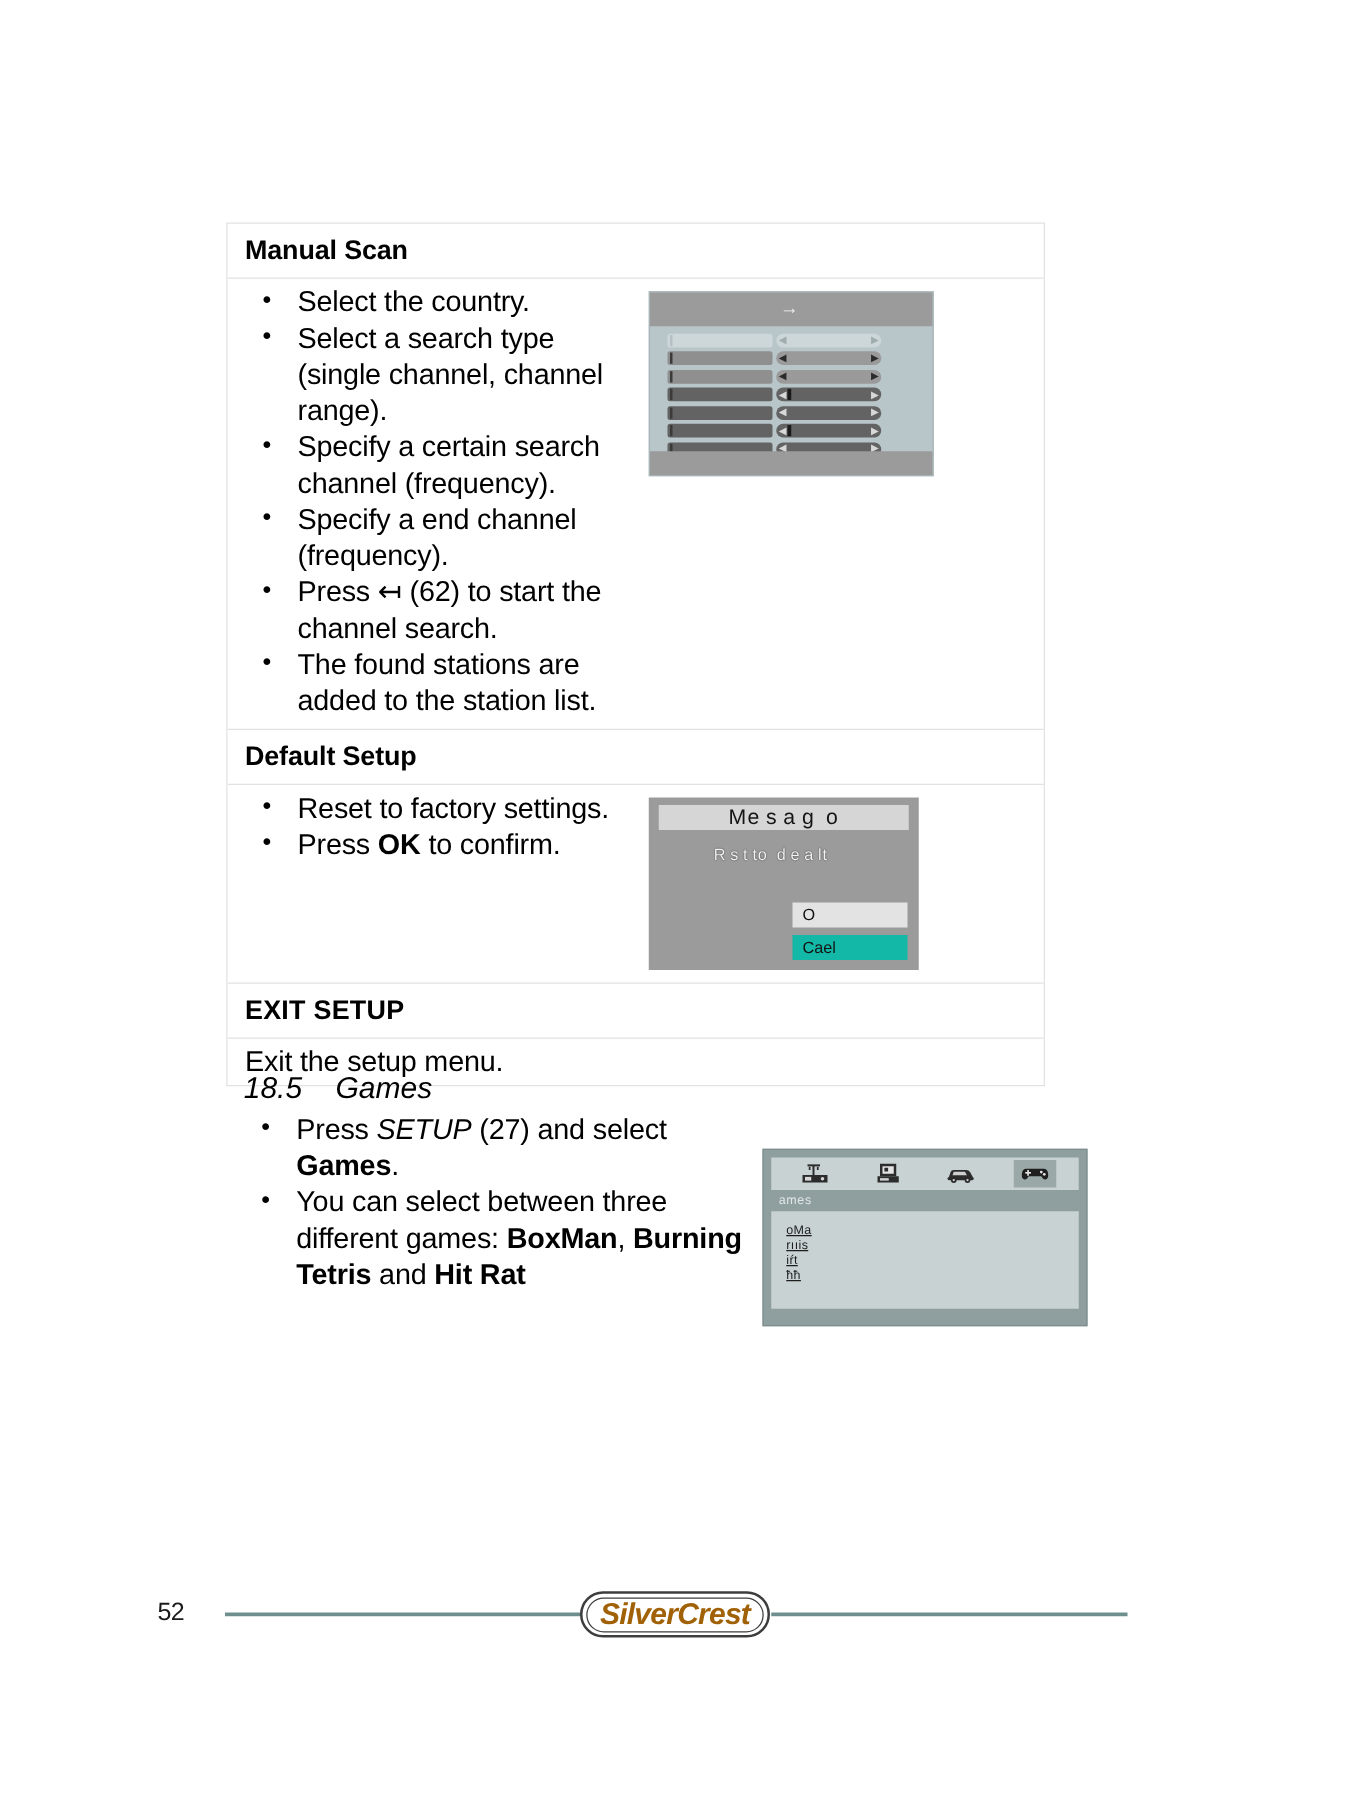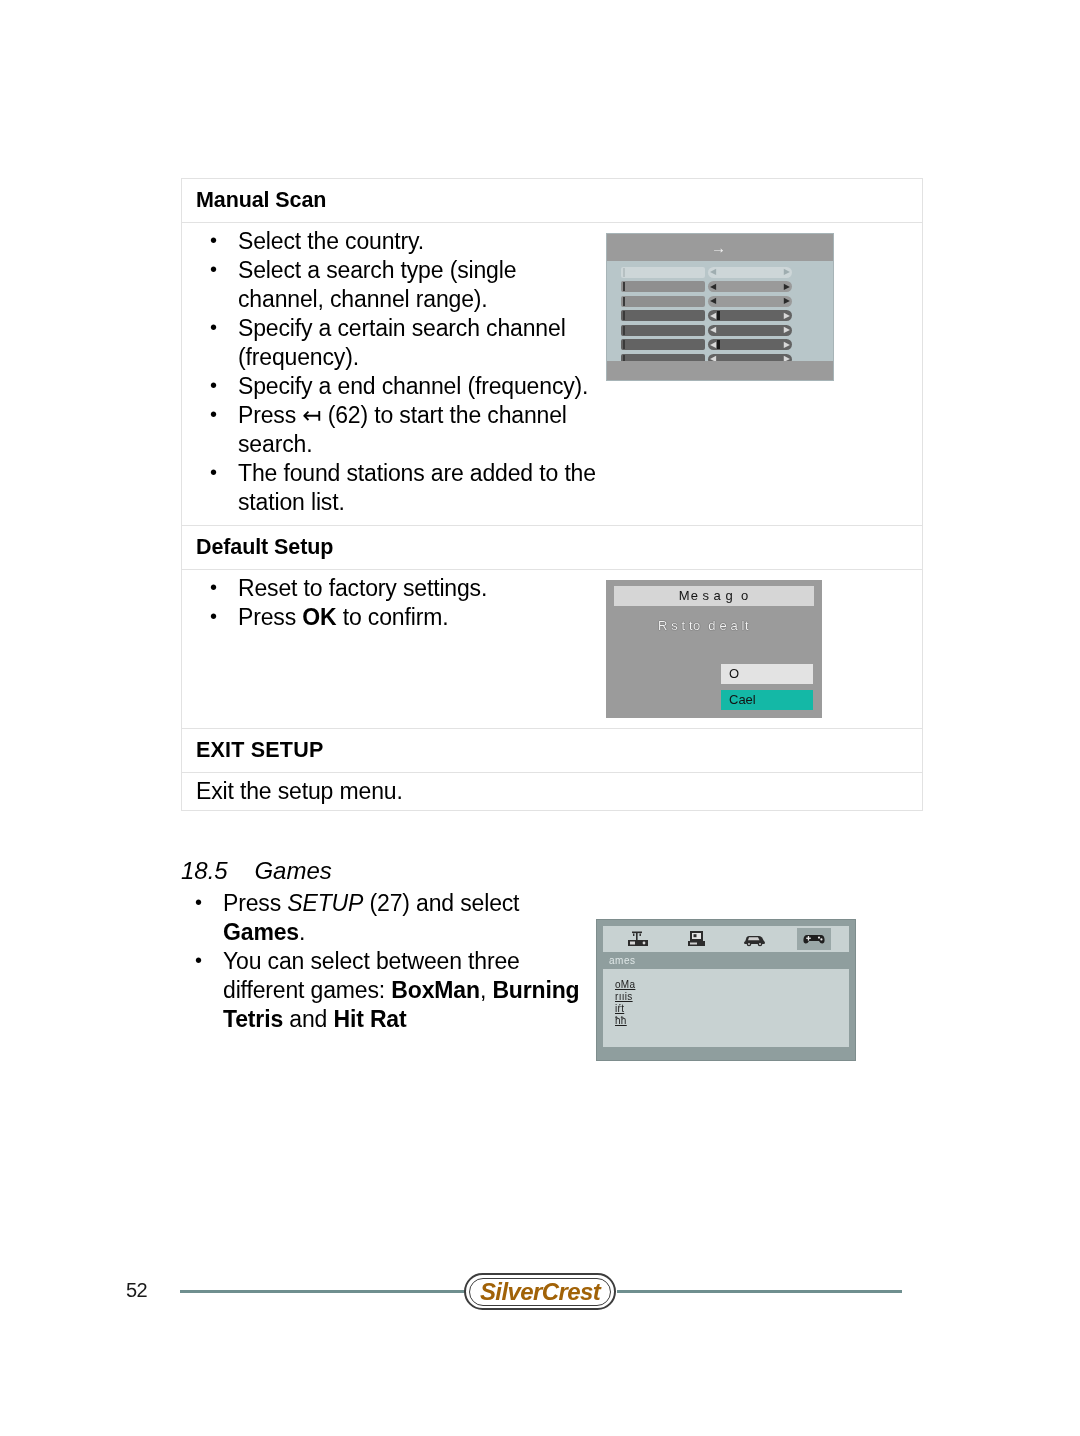--- a/index.html
+++ b/index.html
@@ -21,21 +21,21 @@
     left: 0; top: 0;
     width: 1080px;
     height: 1436px;
   }
 
   
   .table {
     position: absolute;
     left: 181px;
     top: 178px;
-    width: 742px;
+    width: 655px;
     border: 1px solid #e2e2e2;
     box-sizing: border-box;
   }
   .row {
     display: flex;
     border-bottom: 1px solid #e2e2e2;
     box-sizing: border-box;
   }
   .row:last-child { border-bottom: none; }
 
@@ -191,21 +191,21 @@
     box-sizing: border-box;
     padding: 6px 8px;
     position: relative;
   }
   .osd-msg .msg-title {
     height: 20px;
     background: #d6d6d6;
     display: flex;
     align-items: center;
     justify-content: center;
-    font-size: 13px;
+    font-size: 17px;
     color: #141414;
     letter-spacing: 1px;
   }
   .osd-msg .msg-body {
     margin-top: 12px;
     font-size: 13px;
     color: #f4f4f4;
     letter-spacing: 0.6px;
     text-shadow: 0 0 1px #000;
     margin-left: 44px;
@@ -225,21 +225,21 @@
     align-items: center;
     padding-left: 8px;
     box-sizing: border-box;
     margin-top: 6px;
   }
   .osd-msg .btn.sel { background: #e3e3e3; }
 
   
   .sect {
     position: absolute;
-    left: 181px;
+    left: 195px;
     top: 855px;
     width: 719px;
   }
   .sect-head {
     font-size: 24px;
     font-style: italic;
     line-height: 32px;
     margin: 0 0 2px 0;
     white-space: pre;
   }

